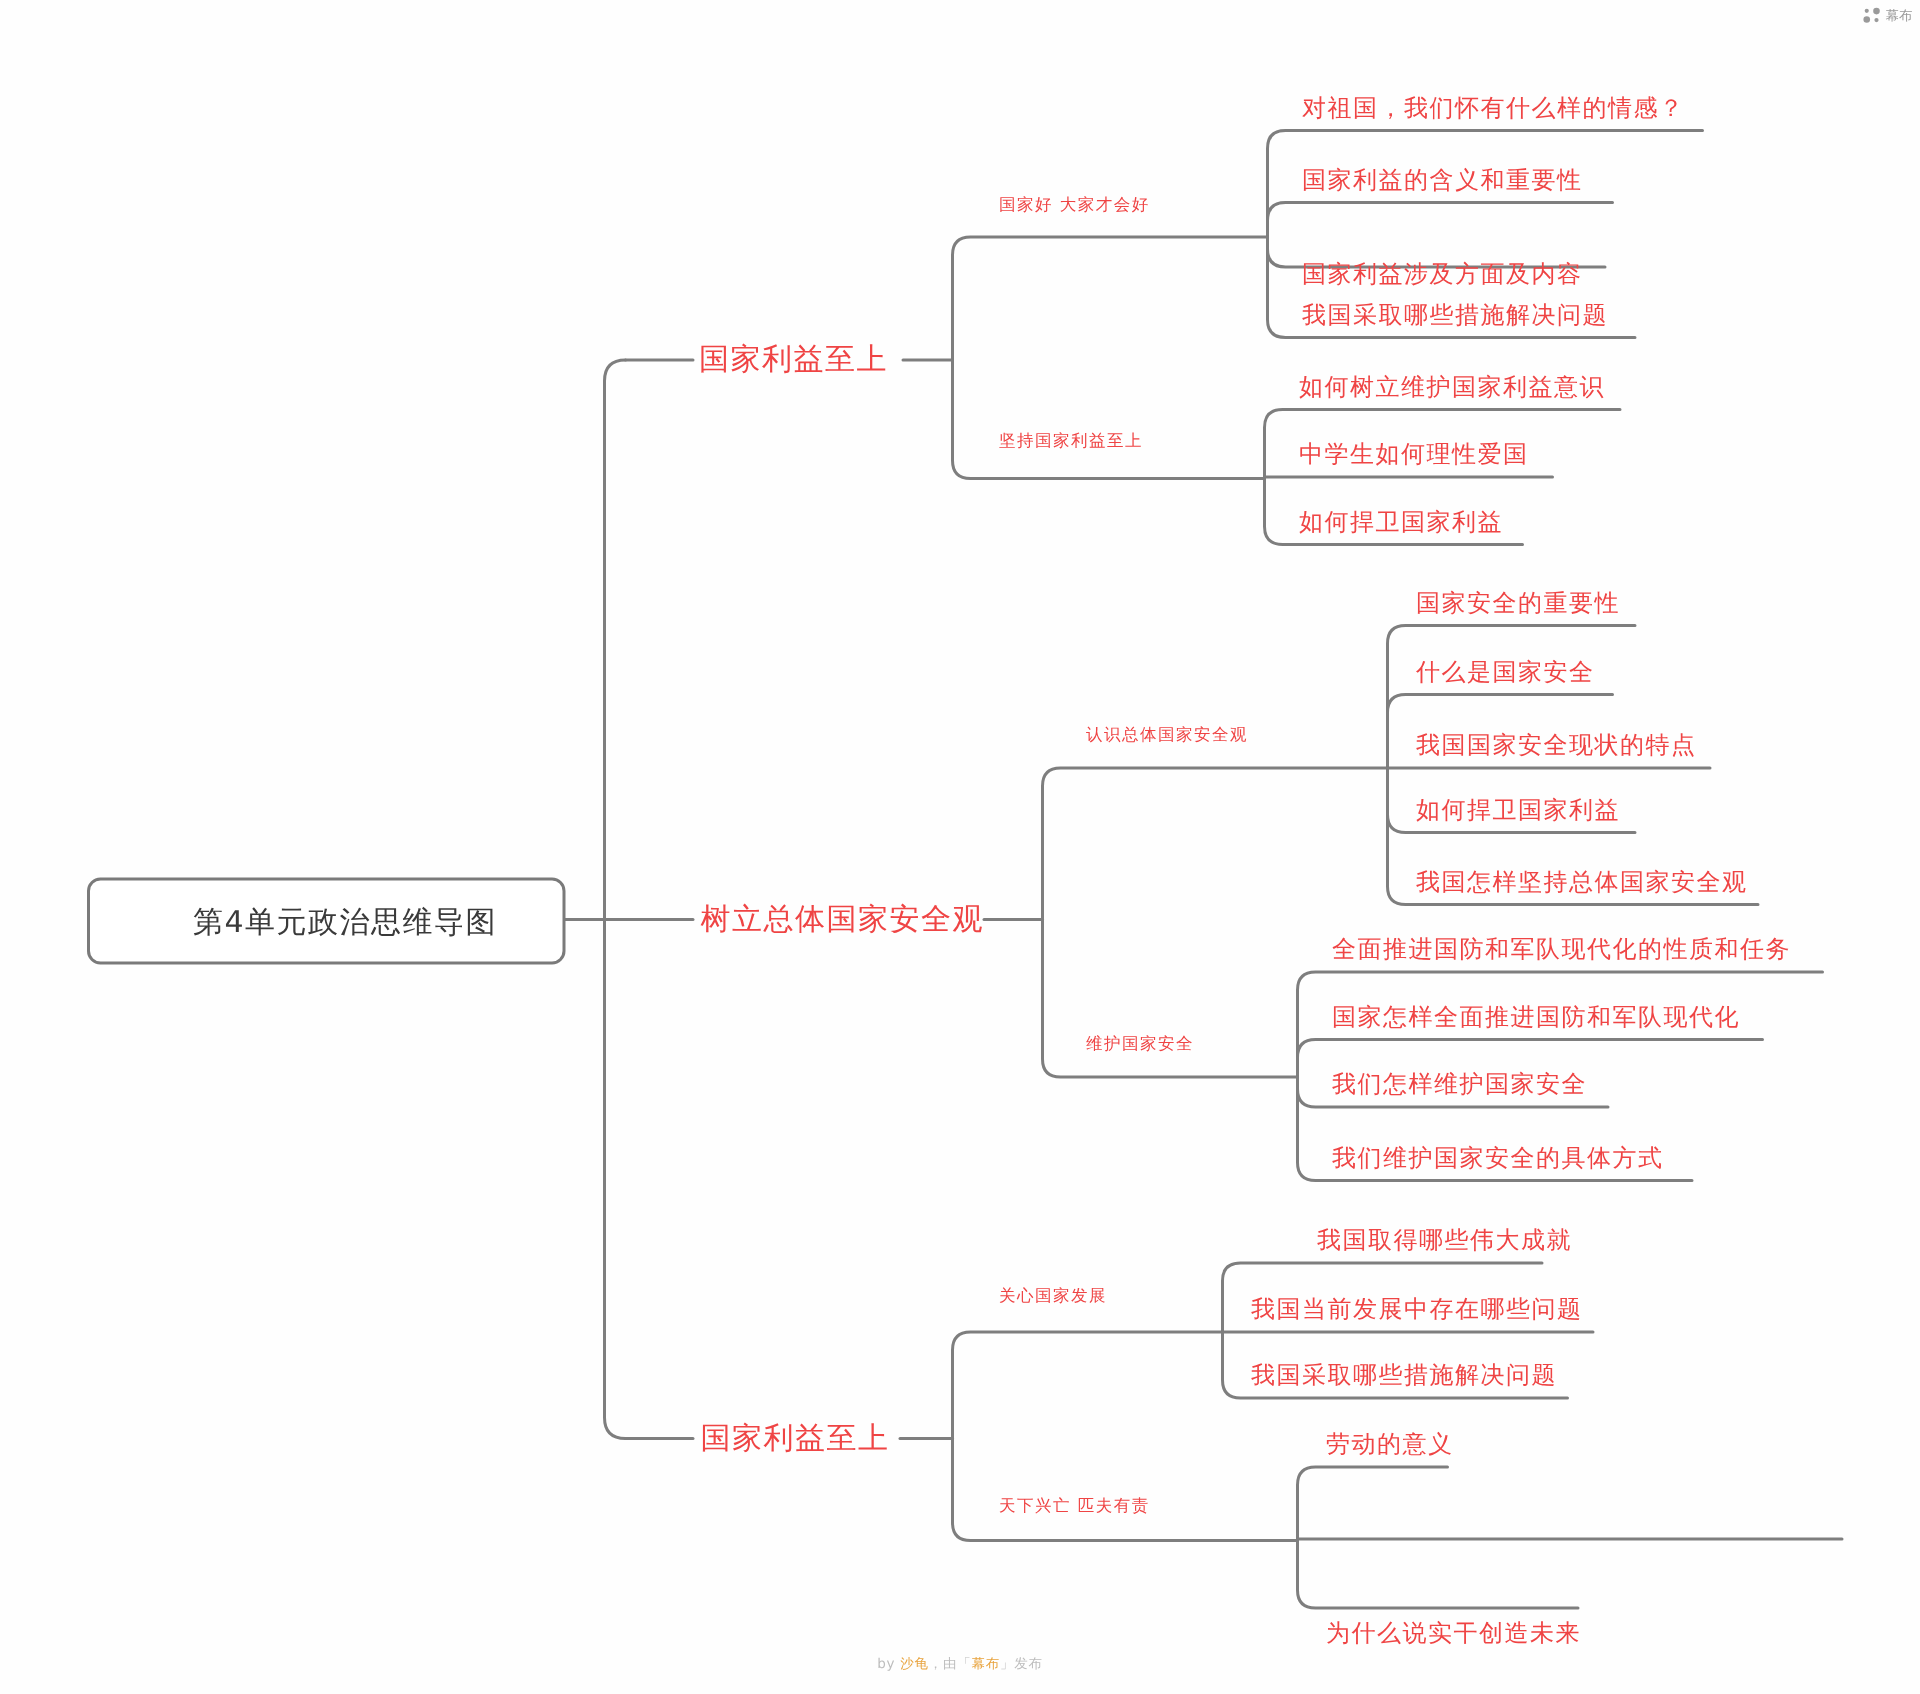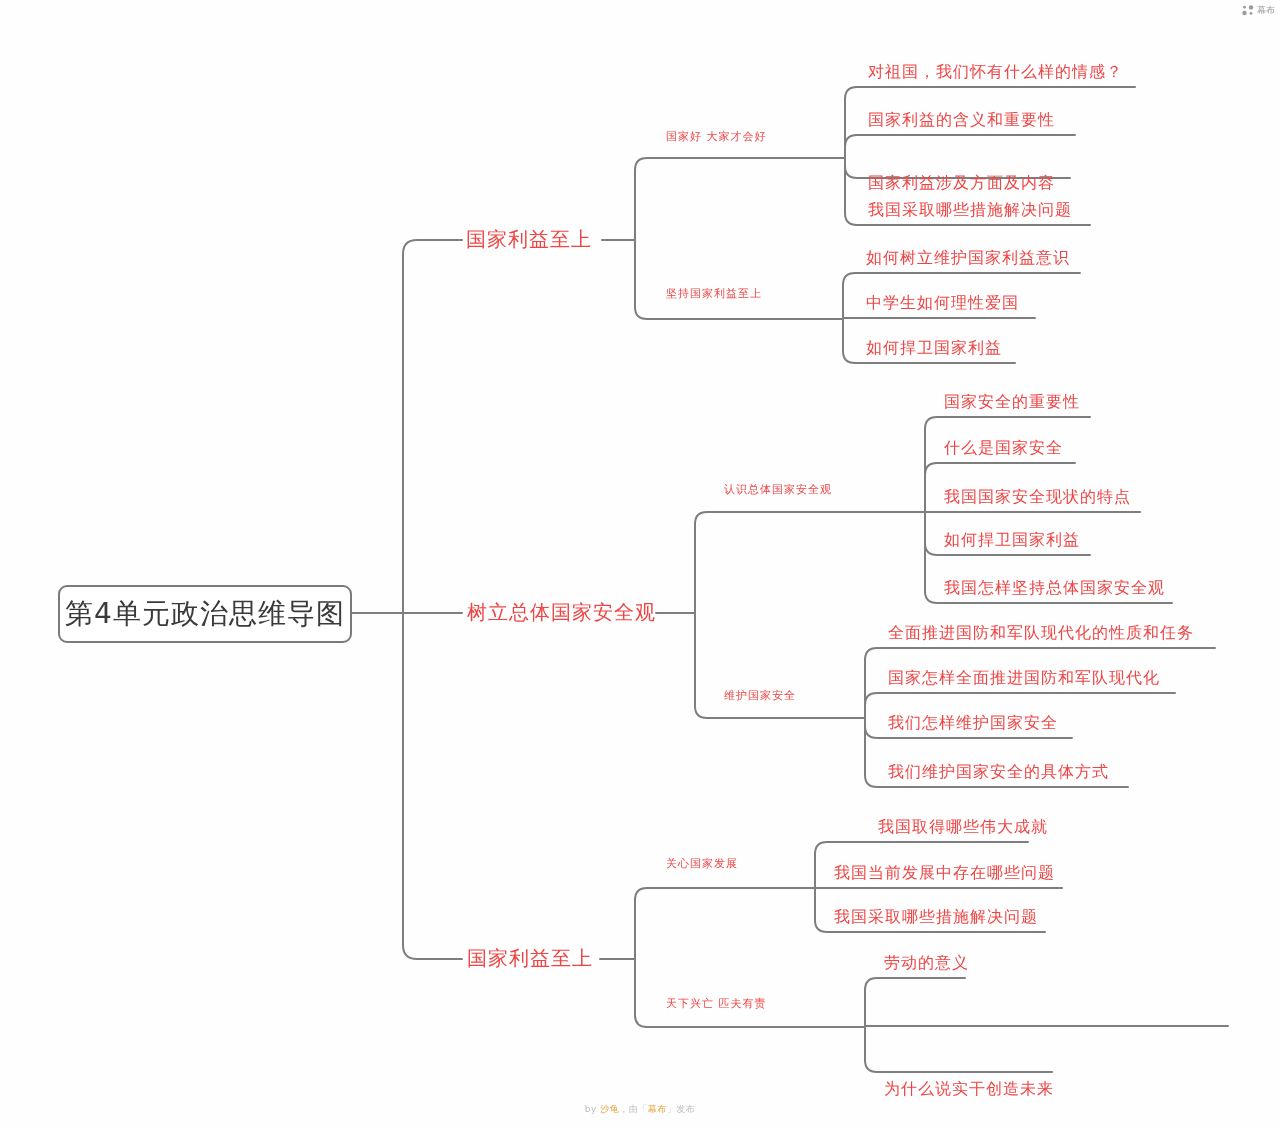--- a/index.html
+++ b/index.html
@@ -35,23 +35,24 @@
   .root-box {
     position: absolute;
     left: 58px; top: 585px;
     width: 290px; height: 54px;
     border: 2px solid #7a7a7a;
     border-radius: 9px;
     background: #ffffff;
     display: flex;
     align-items: center;
     justify-content: center;
-    font-size: 28px;
+    font-size: 20px;
     color: #3a3a3a;
     letter-spacing: 1px;
+    padding-left: 25px;
   }
   .lv1 { font-size: 20px; }
   .lv2 { font-size: 11px; }
   .leaf { font-size: 16px; }
   .topbar-badge {
     position: absolute;
     left: 1242px; top: 4px;
     display: flex;
     align-items: center;
     gap: 3px;

